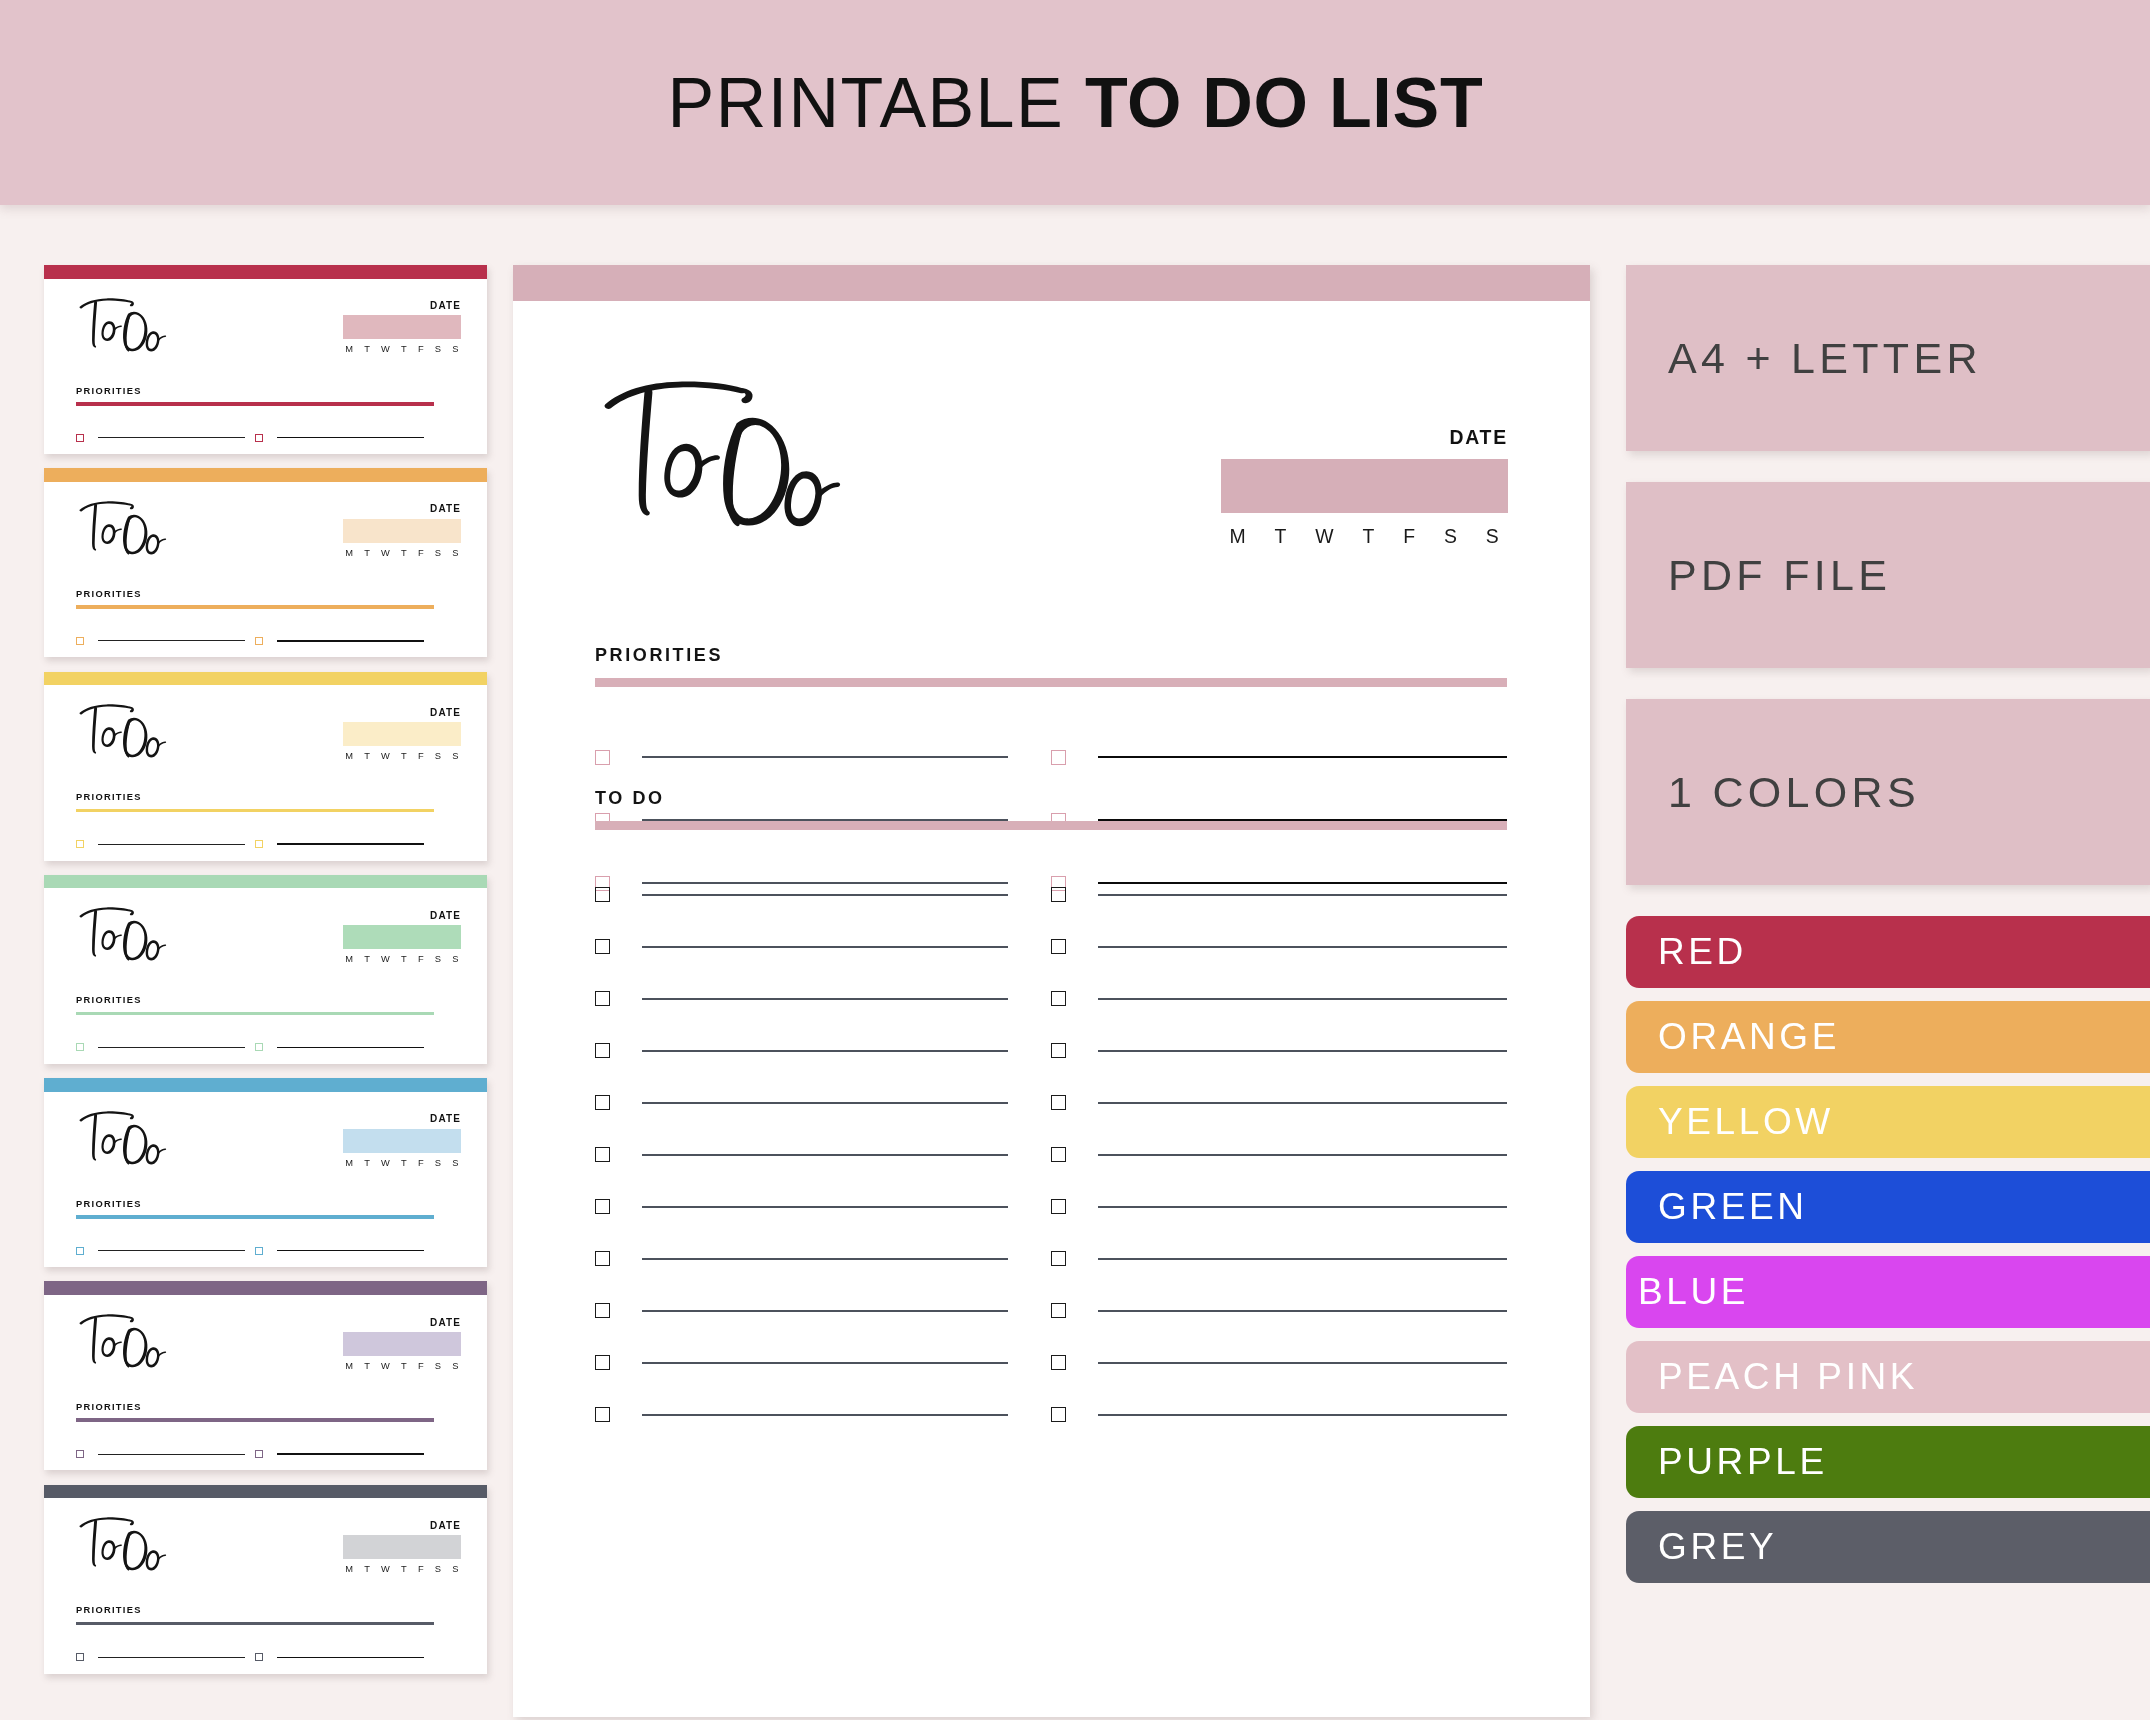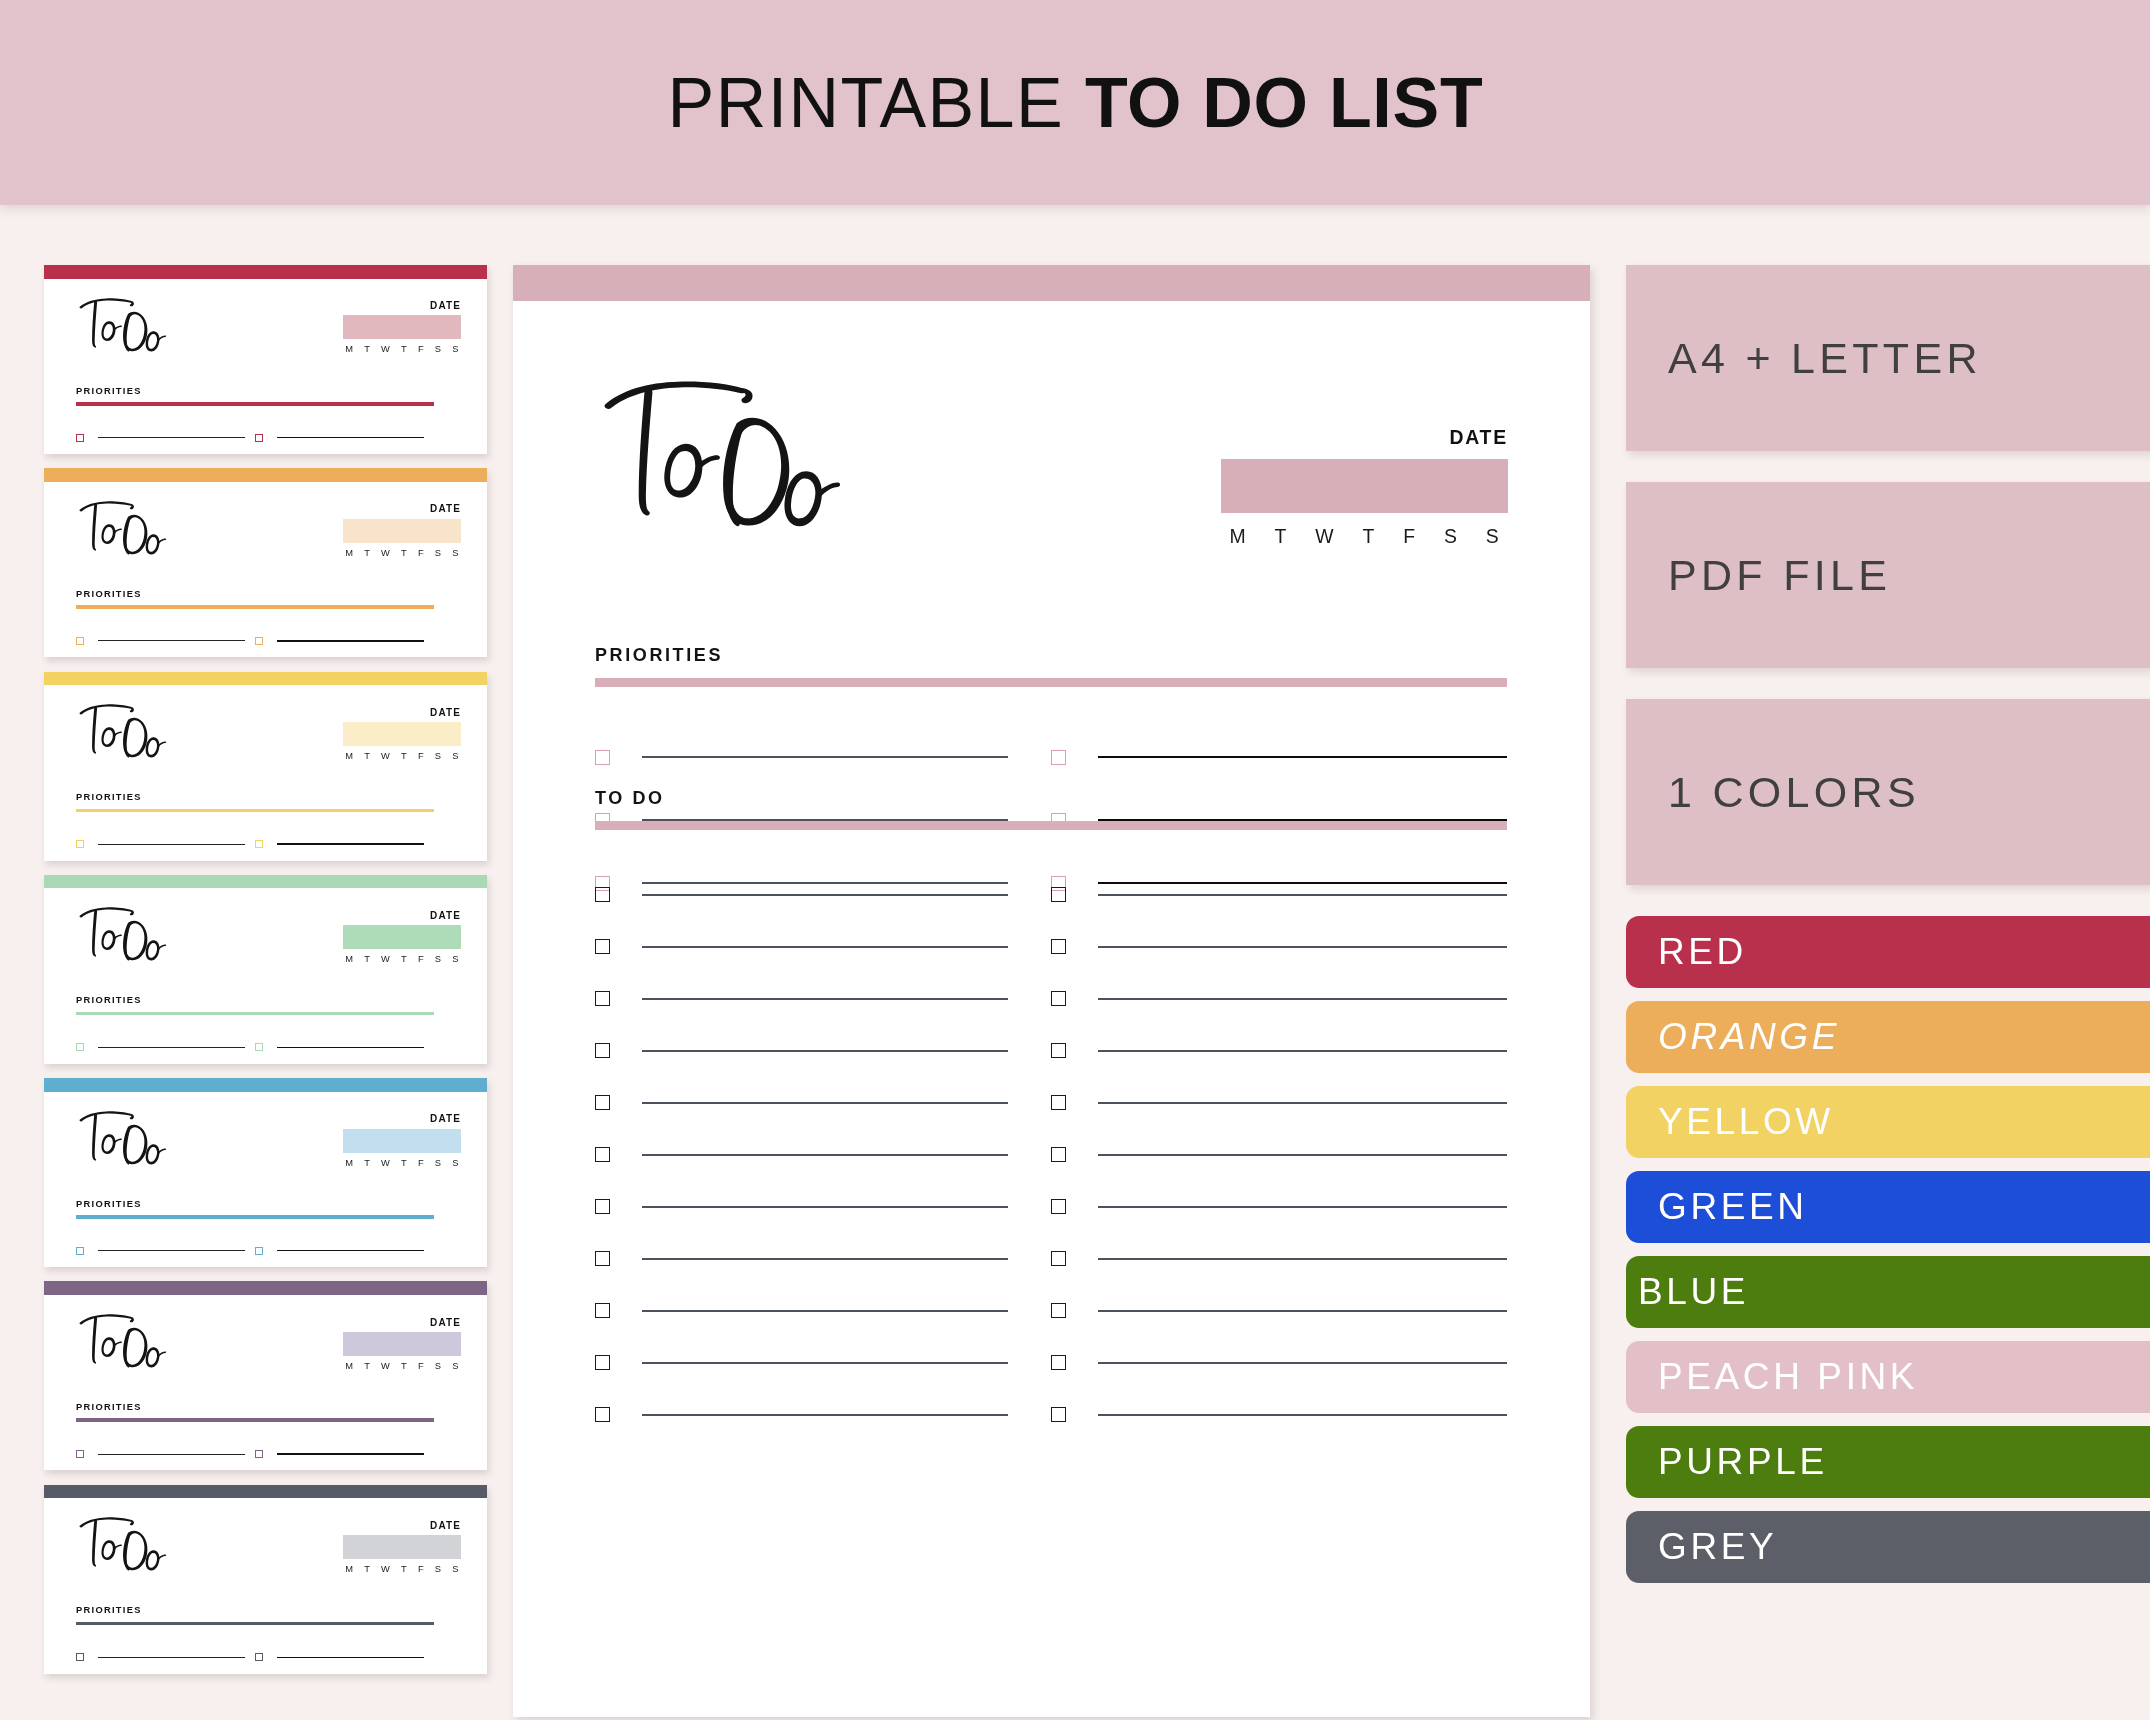--- a/index.html
+++ b/index.html
@@ -846,30 +846,30 @@
           <span class="badge-text">PDF FILE</span>
         </div>
         <div class="badge" style="background: rgb(223, 191, 198);">
           <span class="badge-text">1 COLORS</span>
         </div>
       </div>
     <div id="swatch-list">
         <div class="swatch" style="background: rgb(184, 48, 76);">
           <span class="swatch-text">RED</span>
         </div>
-        <div class="swatch" style="background: rgb(237, 174, 92); font-style: italic;">
+        <div class="swatch" style="background: rgb(237, 174, 92);">
           <span class="swatch-text">ORANGE</span>
         </div>
         <div class="swatch" style="background: rgb(242, 210, 99);">
           <span class="swatch-text">YELLOW</span>
         </div>
         <div class="swatch" style="background: #1d4ed8;">
           <span class="swatch-text">GREEN</span>
         </div>
-        <div class="swatch" style="background: #4d7c0f; padding-left: 12px;">
+        <div class="swatch" style="background: #d946ef; padding-left: 12px;">
           <span class="swatch-text">BLUE</span>
         </div>
         <div class="swatch" style="background: rgb(227, 192, 199);">
           <span class="swatch-text">PEACH PINK</span>
         </div>
         <div class="swatch" style="background: #4d7c0f;">
           <span class="swatch-text">PURPLE</span>
         </div>
         <div class="swatch" style="background: rgb(92, 94, 104);">
           <span class="swatch-text">GREY</span>

